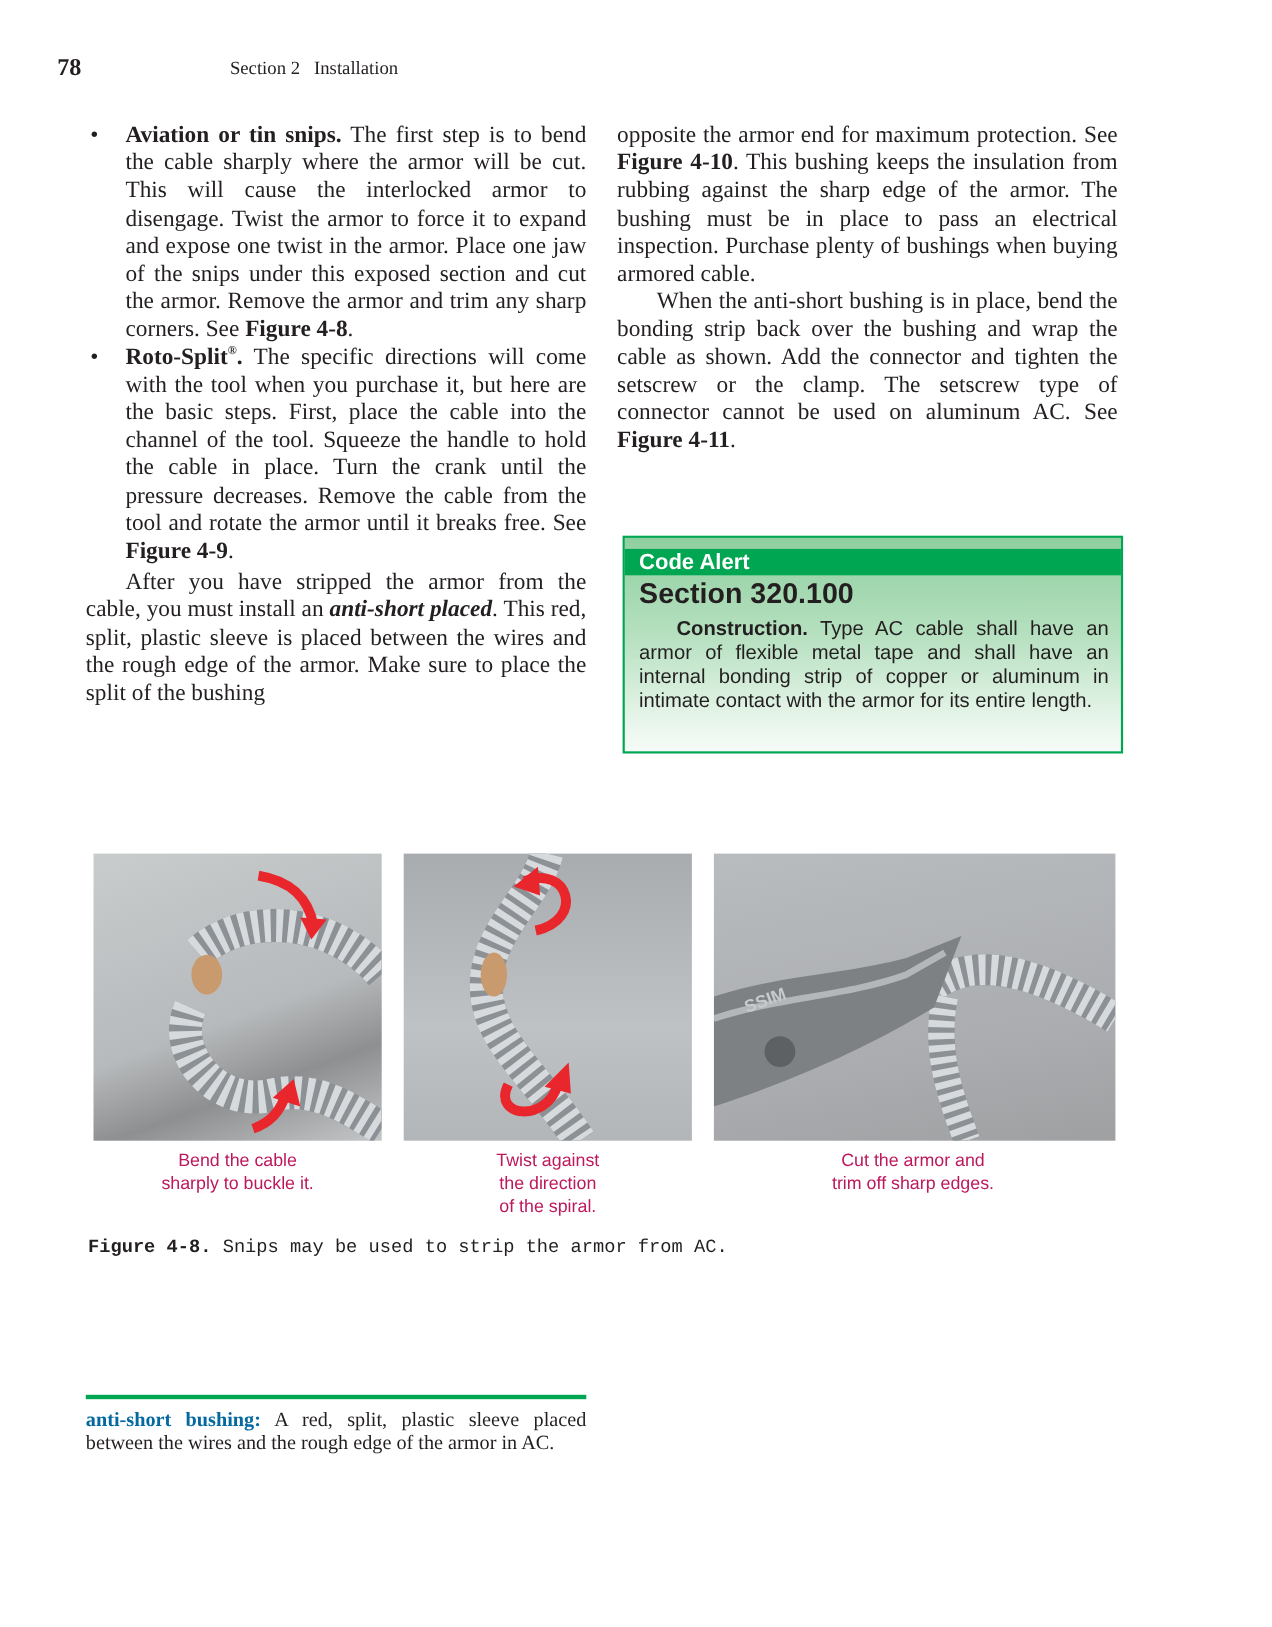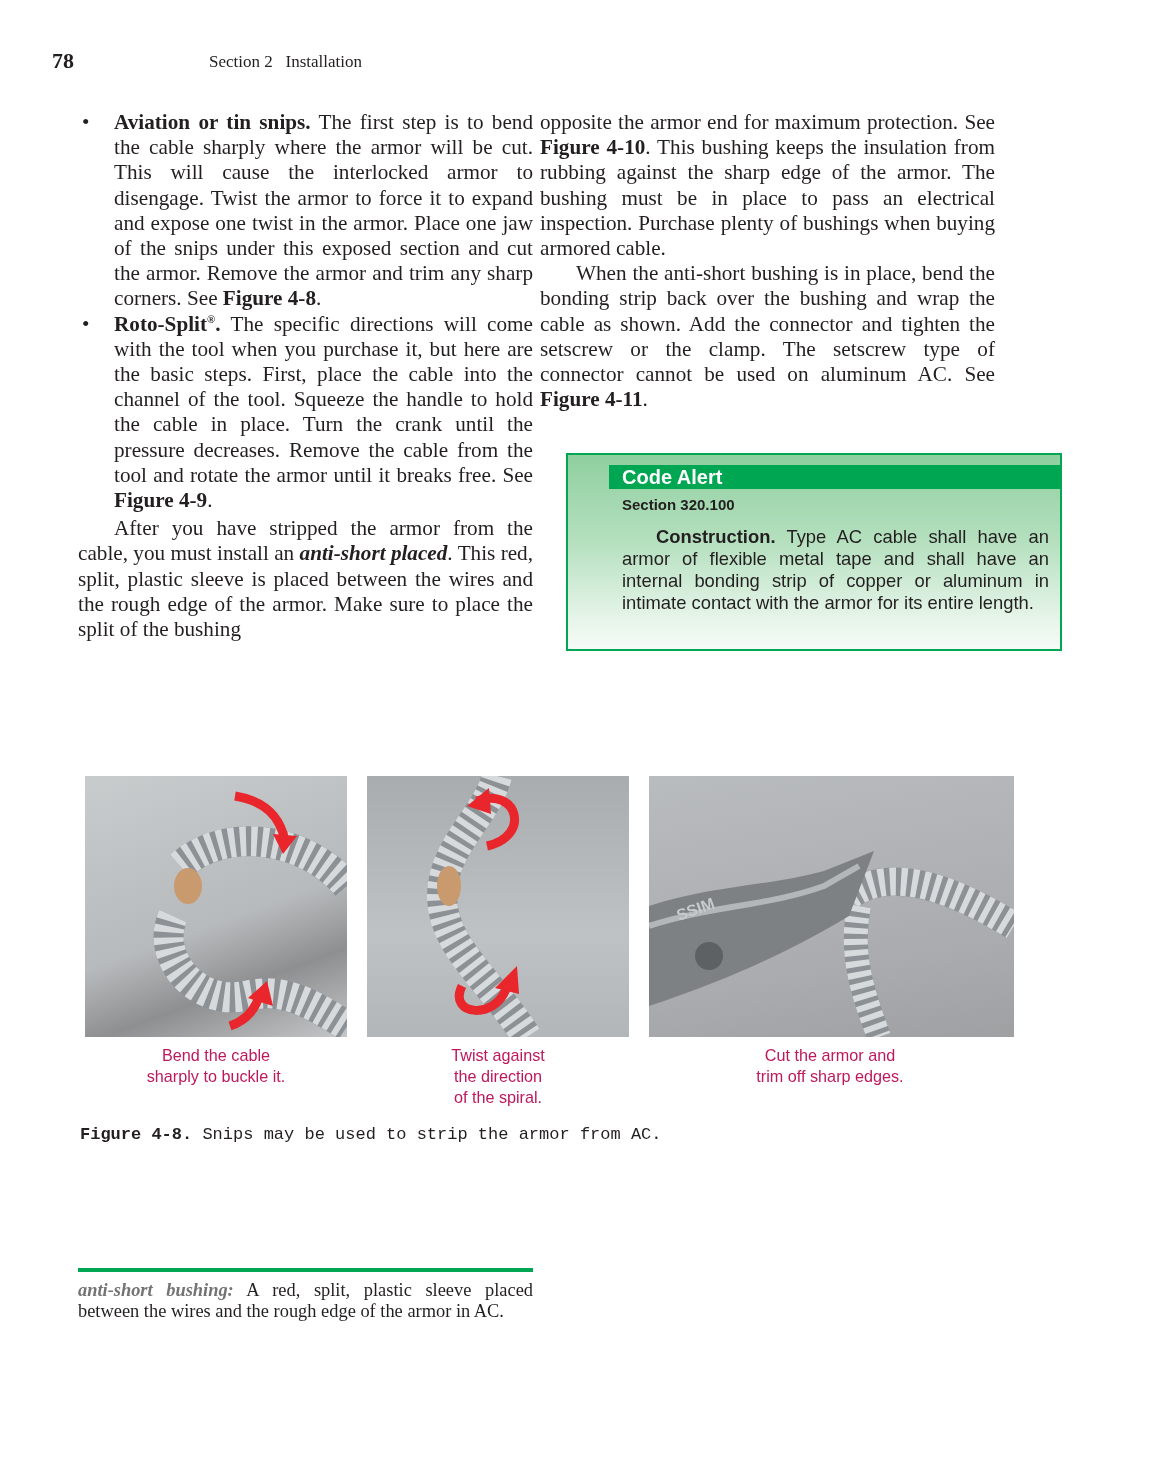--- a/index.html
+++ b/index.html
@@ -5,58 +5,57 @@
   html, body { margin: 0; padding: 0; background: #ffffff; }
   body { width: 1156px; height: 1479px; position: relative; overflow: hidden; color: #231f20; }
   .serif { font-family: "Liberation Serif", "DejaVu Serif", serif; text-align: right; }
   .sans { font-family: "Liberation Sans", "DejaVu Sans", sans-serif; }
 
   .page-number { position: absolute; left: 52px; top: 48px; font-size: 22px; font-weight: bold; }
   .running-head { position: absolute; left: 209px; top: 52px; font-size: 17px; }
 
   .col { position: absolute; font-size: 21.2px; line-height: 25.2px; text-align: justify; }
   .col-left { left: 78px; top: 110px; width: 455px; }
-  .col-right { left: 540px; top: 110px; width: 455px; }
+  .col-right { left: 561px; top: 110px; width: 455px; }
 
   .bullet { position: relative; padding-left: 36px; margin: 0; }
   .bullet .dot { position: absolute; left: 4px; top: 0; }
   .para { margin: 0; text-indent: 0; }
   .para.indent { text-indent: 36px; }
   b { font-weight: bold; }
   sup { font-size: 11px; vertical-align: top; line-height: 1; position: relative; top: 2px; }
 
   .code-alert {
-    position: absolute; left: 566px; top: 453px; width: 451px; height: 194px;
+    position: absolute; left: 566px; top: 487px; width: 451px; height: 194px;
     border: 2px solid #00a651;
     background: linear-gradient(to bottom, #8fcf9f 0%, #b5e0bf 45%, #e7f5ea 85%, #f6fbf7 100%);
-    padding-left: 41px;
   }
   .code-alert-header {
     margin-top: 10px; height: 24px; background: #00a651; color: #ffffff;
     font-size: 20px; font-weight: bold; line-height: 24px; padding-left: 13px;
   }
-  .code-alert-section { font-size: 15px; font-weight: bold; padding: 4px 0 0 13px; line-height: 24px; color: #231f20;}
+  .code-alert-section { font-size: 26px; font-weight: bold; padding: 4px 0 0 13px; line-height: 24px; color: #231f20;}
   .code-alert-body { font-size: 18.4px; line-height: 22px; padding: 9px 11px 0 13px; text-align: justify; text-indent: 34px; color: #231f20;}
 
   .figure-photos { position: absolute; left: 85px; top: 776px; width: 929px; height: 261px; }
   .photo { position: absolute; top: 0; height: 261px; overflow: hidden; }
   .photo-1 { left: 0; width: 262px; background: linear-gradient(160deg, #c9cccd 0%, #b7babc 55%, #8e8f90 75%, #c4c6c7 100%); }
   .photo-2 { left: 282px; width: 262px; background: linear-gradient(180deg, #a9acaf 0%, #bfc2c4 60%, #b3b6b9 100%); }
   .photo-3 { left: 564px; width: 365px; background: linear-gradient(170deg, #b9bcbf 0%, #a9abae 70%, #9ea0a2 100%); }
 
   .caption { position: absolute; font-size: 16.2px; line-height: 21px; text-align: center; color: #be185d; }
   .caption-1 { left: 116px; top: 1045px; width: 200px; }
   .caption-2 { left: 398px; top: 1045px; width: 200px; }
   .caption-3 { left: 730px; top: 1045px; width: 200px; }
 
   .figure-title { position: absolute; left: 80px; top: 1125px; font-size: 17px; color: #231f20; font-family: Liberation Mono, monospace; }
 
   .glossary-rule { position: absolute; left: 78px; top: 1268px; width: 455px; height: 4px; background: #00a651; }
   .glossary { position: absolute; left: 78px; top: 1280px; width: 455px; font-size: 18.4px; line-height: 21px; text-align: justify; }
-  .glossary-term { color: #737373; font-style: italic; font-weight: bold; }
+  .glossary-term { color: #0369a1; font-weight: bold; }
 </style>
 </head>
 <body>
 
 <div class="page-number serif">78</div>
 <div class="running-head serif" style="white-space:pre;">Section 2   Installation</div>
 
 <div class="col col-left serif">
   <p class="bullet">
     <span class="dot">•</span>

